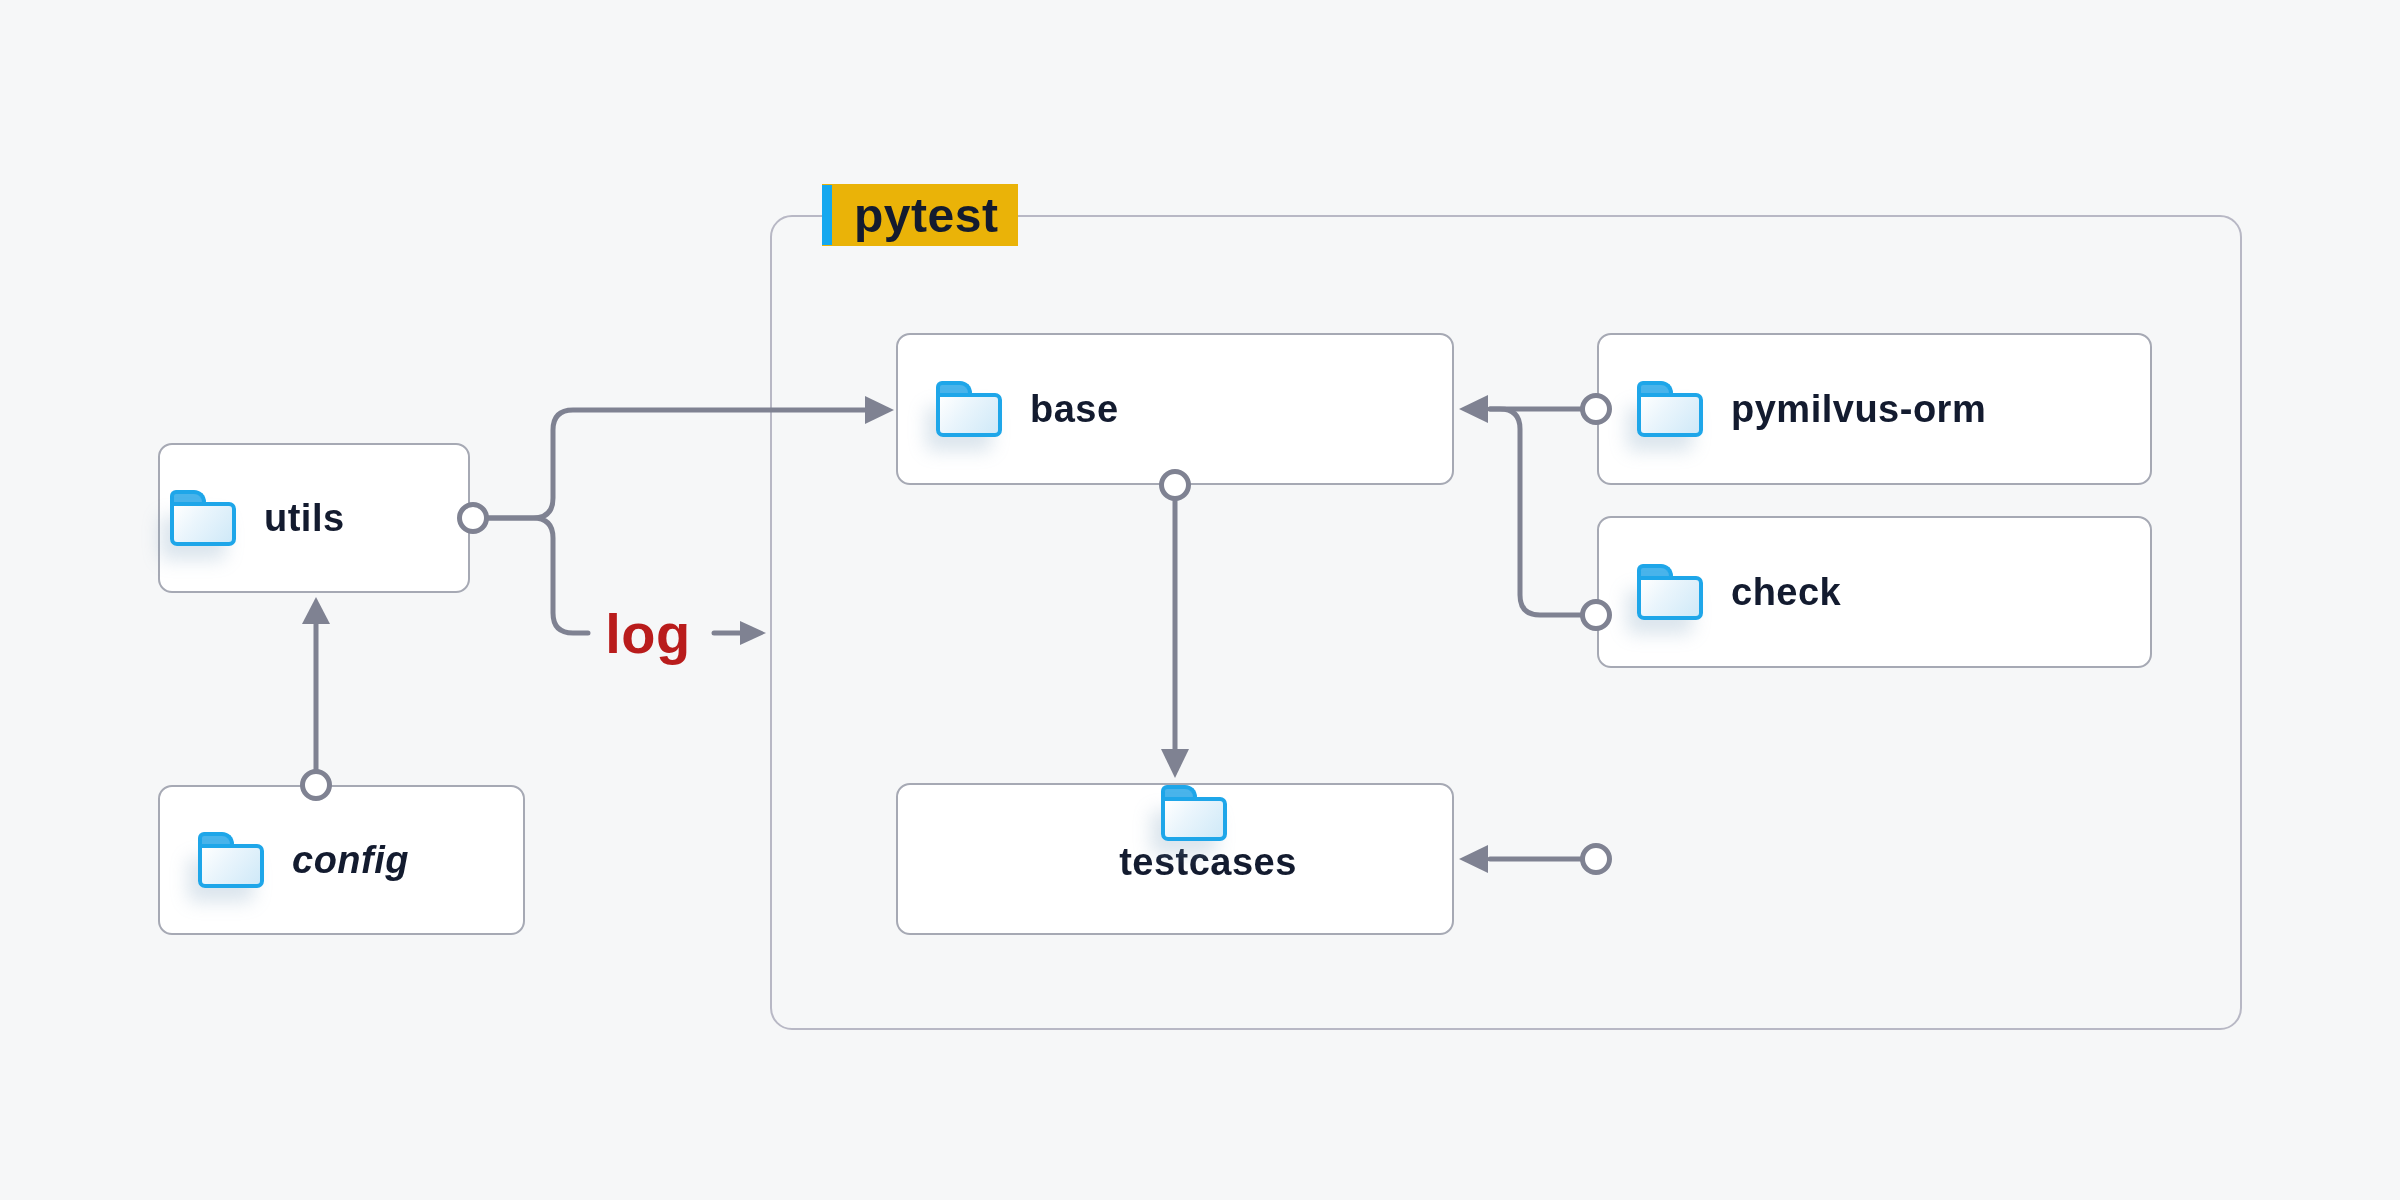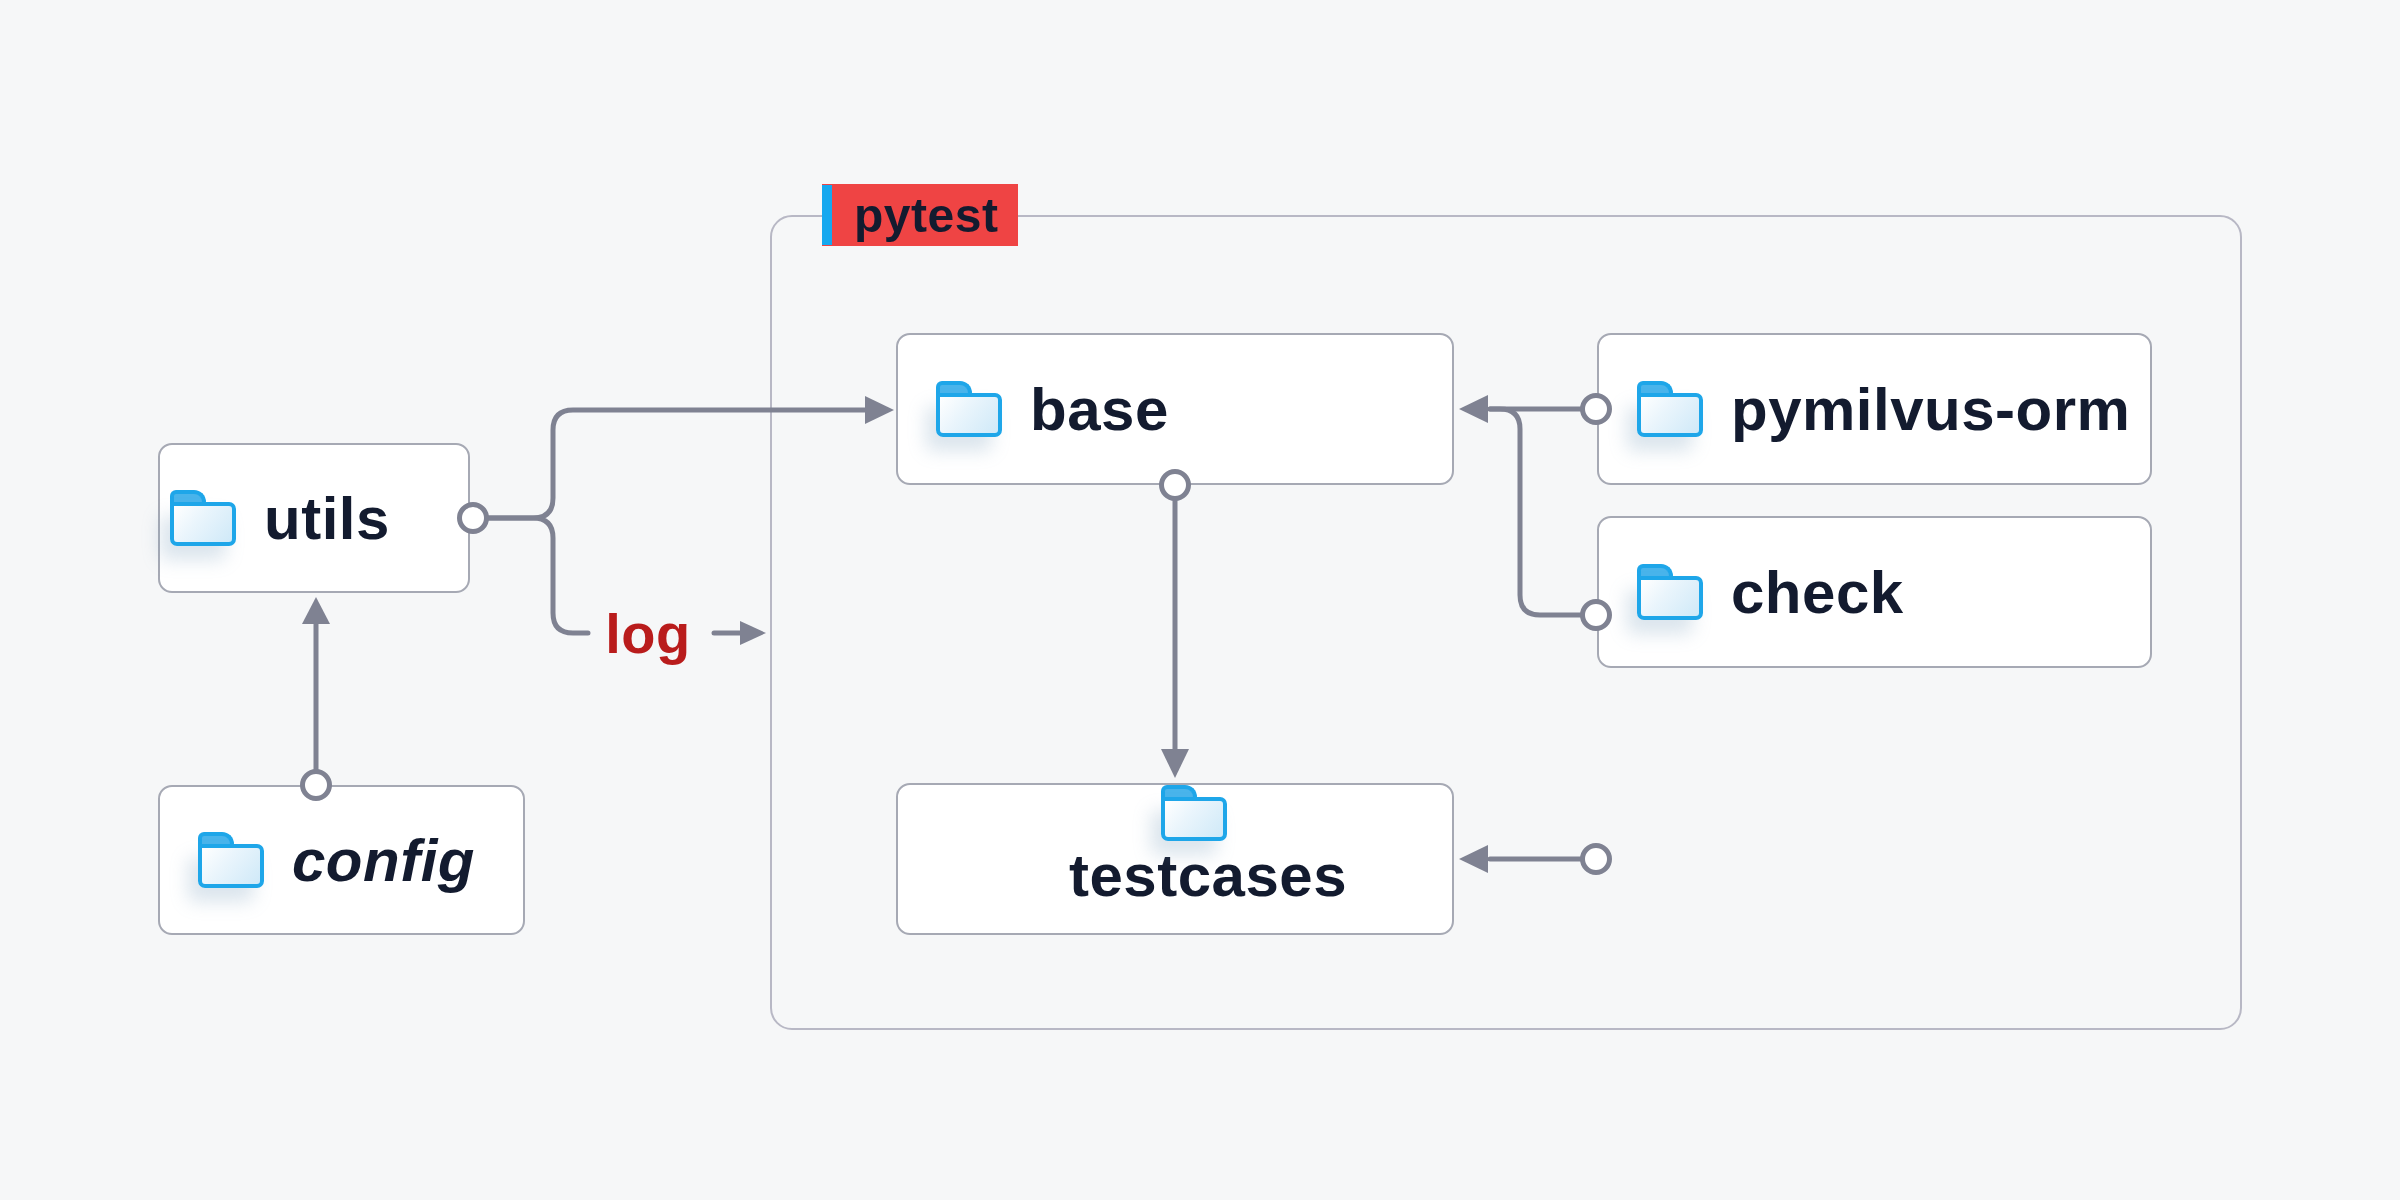--- a/index.html
+++ b/index.html
@@ -10,32 +10,32 @@
   }
   
   .group-box{
     position:absolute;left:770px;top:215px;width:1472px;height:815px;
     border:2px solid #b8b8c5;border-radius:22px;box-sizing:border-box;
     background:transparent;
   }
   .group-label{
     position:absolute;left:822px;top:184px;height:62px;
     display:flex;align-items:center;gap:22px;
-    background:#ef4444;padding:0 20px 0 0;z-index:3;
+    background:#eab308;padding:0 20px 0 0;z-index:3;
   }
   .group-label .bar{display:inline-block;width:10px;height:60px;background:#15a8ef;}
   .group-label .gtext{font-size:48px;font-weight:700;color:#131b2f;letter-spacing:0.5px;}
   
   .node{
     position:absolute;display:flex;align-items:center;
     background:#ffffff;border:2px solid #a6a9b4;border-radius:14px;
     box-sizing:border-box;padding-left:38px;z-index:2;
   }
   .node .nlabel{
-    margin-left:28px;font-size:60px;font-weight:700;color:#131b2f;
+    margin-left:28px;font-size:38px;font-weight:700;color:#131b2f;
     letter-spacing:0.5px;white-space:nowrap;
   }
   
   .folder{position:relative;width:66px;height:56px;flex:none;}
   .folder .tab{
     position:absolute;left:0;top:0;width:36px;height:22px;
     background:#49b4eb;border:4px solid #1ea6e9;border-bottom:none;
     border-radius:6px 12px 0 0;box-sizing:border-box;
   }
   .folder .fbody{

